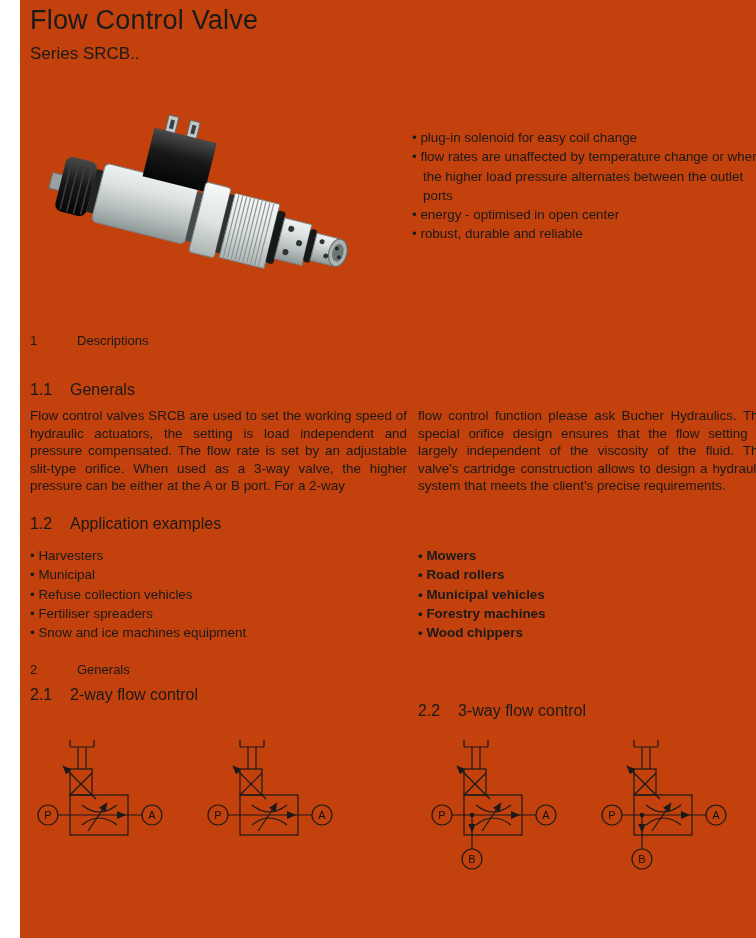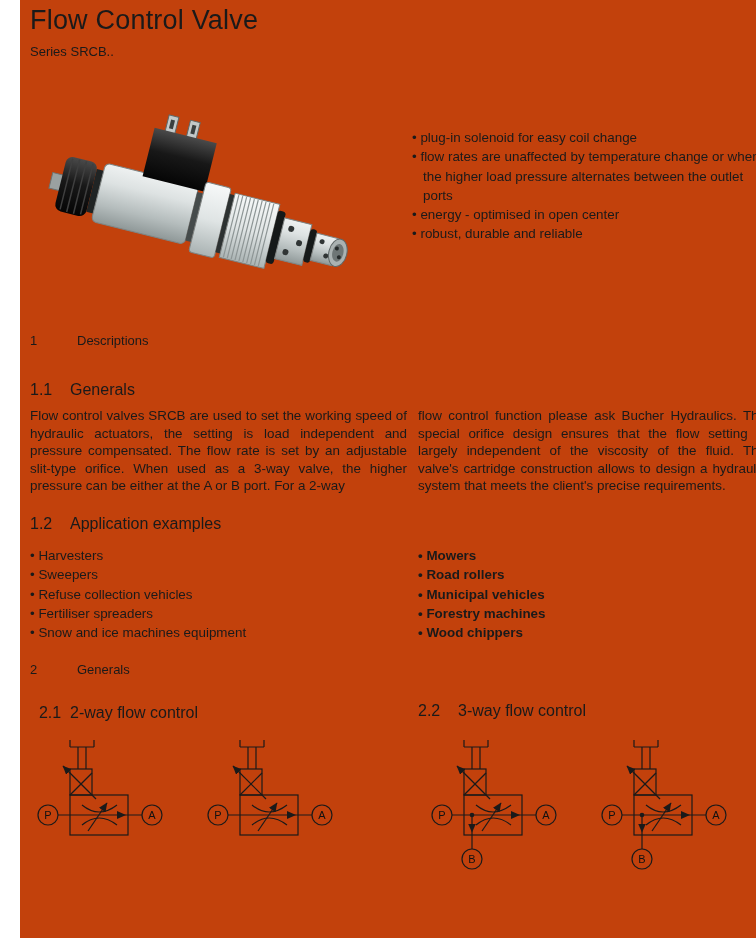--- a/index.html
+++ b/index.html
@@ -2,21 +2,21 @@
 <html><head>
 <meta charset="utf-8">
 <style>
   html,body { margin:0; padding:0; background:#ffffff; }
   .page {
     position:relative; width:756px; height:938px; background:#c2410c;
     font-family:"Liberation Sans", sans-serif; color:#1a1a1a; overflow:hidden;margin-left:20px;
   }
   .abs { position:absolute; }
   .title { font-size:27px; letter-spacing:0.2px; }
-  .subtitle { font-size:13px; }
+  .subtitle { font-size:17px; }
   .h1 { font-size:13px; }
   .h1 .num { display:inline-block; width:47px; }
   .h2 { font-size:16px; }
   .h2 .num { display:inline-block; width:40px; }
   .body { font-size:13.4px; line-height:17.6px; text-align:justify; }
   .blist { font-size:13.4px; line-height:19.3px; }
   .bullet { padding-left:11px; text-indent:-11px; }
   .bullet::before { content:"• "; }
   .sym { display:block; }
   svg text { font-family:"Liberation Sans", sans-serif; font-size:11px; fill:#111111; }
@@ -105,37 +105,37 @@
 
   <div class="abs body" style="left:10px; top:407px; width:377px;">Flow control valves SRCB are used to set the working speed of hydraulic actuators, the setting is load independent and pressure compensated. The flow rate is set by an adjustable slit-type orifice. When used as a 3-way valve, the higher pressure can be either at the A or B port. For a 2-way</div>
   <div class="abs body" style="left:398px; top:407px; width:348px;">flow control function please ask Bucher Hydraulics. The special orifice design ensures that the flow setting is largely independent of the viscosity of the fluid. The valve's cartridge construction allows to design a hydraulic system that meets the client's precise requirements.</div>
 
   <div class="abs h2" style="left:10px; top:515px;">
     <span class="num">1.2</span><span>Application examples</span>
   </div>
 
   <div class="abs blist" style="left:10px; top:546px; width:370px;">
     <div class="bullet">Harvesters</div>
-    <div class="bullet">Sweepers</div>
+    <div class="bullet">Municipal</div>
     <div class="bullet">Refuse collection vehicles</div>
     <div class="bullet">Fertiliser spreaders</div>
     <div class="bullet">Snow and ice machines equipment</div>
   </div>
   <div class="abs blist" style="left:398px; top:546px; width:340px;font-weight:bold;">
     <div class="bullet">Mowers</div>
     <div class="bullet">Road rollers</div>
     <div class="bullet">Municipal vehicles</div>
     <div class="bullet">Forestry machines</div>
     <div class="bullet">Wood chippers</div>
   </div>
 
   <div class="abs h1" style="left:10px; top:662px;">
     <span class="num">2</span><span>Generals</span>
   </div>
-  <div class="abs h2" style="left:10px; top:704px;text-align:center;">
+  <div class="abs h2" style="left:10px; top:686px;">
     <span class="num">2.1</span><span>2-way flow control</span>
   </div>
   <div class="abs h2" style="left:398px; top:702px;">
     <span class="num">2.2</span><span>3-way flow control</span>
   </div>
 
   <svg class="abs sym" style="left:16px; top:737px;" width="128" height="108" viewBox="0 0 128 108">
     <g fill="none" stroke="#1a1a1a" stroke-width="1.2">
       <path d="M34 3 V10 M58 3 V10 M34 10 H58 M42 10 V32 M50 10 V32"></path>
       <rect x="34" y="32" width="22" height="26"></rect>

